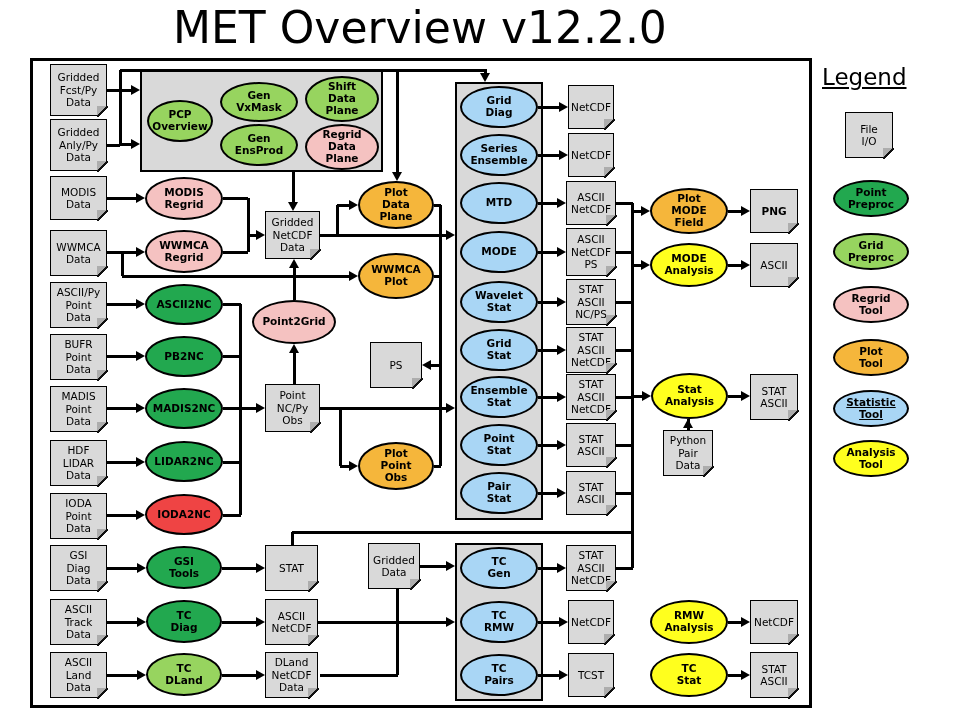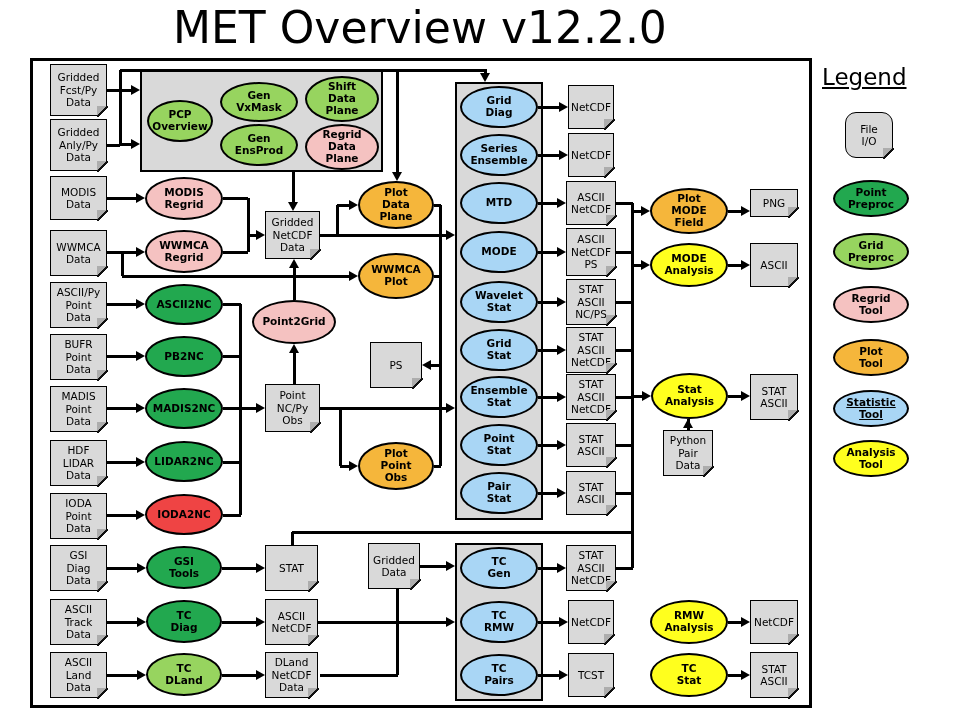--- a/index.html
+++ b/index.html
@@ -300,21 +300,21 @@
       <span>STAT
 ASCII
 NetCDF</span>
     </div>
     <div class="file" style="left: 568px; top: 600px; width: 46px; height: 44px;">
       <span>NetCDF</span>
     </div>
     <div class="file" style="left: 568px; top: 653px; width: 46px; height: 44px;">
       <span>TCST</span>
     </div>
-    <div class="file" style="left: 750px; top: 189px; width: 48px; height: 28px;">
+    <div class="file" style="left: 750px; top: 189px; width: 48px; height: 44px; font-weight: bold;">
       <span>PNG</span>
     </div>
     <div class="file" style="left: 750px; top: 243px; width: 48px; height: 44px;">
       <span>ASCII</span>
     </div>
     <div class="file" style="left: 750px; top: 374px; width: 48px; height: 46px;">
       <span>STAT
 ASCII</span>
     </div>
     <div class="file" style="left: 663px; top: 430px; width: 50px; height: 46px;">
@@ -391,21 +391,21 @@
 MODE
 Field</div>
     <div class="ellipse" style="left: 650px; top: 243px; width: 78px; height: 44px; background: rgb(255, 255, 30);">MODE
 Analysis</div>
     <div class="ellipse" style="left: 651px; top: 373px; width: 77px; height: 46px; background: rgb(255, 255, 30);">Stat
 Analysis</div>
     <div class="ellipse" style="left: 650px; top: 600px; width: 78px; height: 44px; background: rgb(255, 255, 30);">RMW
 Analysis</div>
     <div class="ellipse" style="left: 650px; top: 653px; width: 78px; height: 44px; background: rgb(255, 255, 30);">TC
 Stat</div>
-    <div class="file" style="left: 845px; top: 112px; width: 48px; height: 46px; border-radius: 11px;">
+    <div class="file" style="left: 845px; top: 112px; width: 48px; height: 46px;">
       <span>File
 I/O</span>
     </div>
     <div class="ellipse" style="left: 833px; top: 180px; width: 76px; height: 37px; background: rgb(34, 168, 79);">Point
 Preproc</div>
     <div class="ellipse" style="left: 833px; top: 233px; width: 76px; height: 37px; background: rgb(151, 212, 95);">Grid
 Preproc</div>
     <div class="ellipse" style="left: 833px; top: 286px; width: 76px; height: 37px; background: rgb(245, 194, 193);">Regrid
 Tool</div>
     <div class="ellipse" style="left: 833px; top: 339px; width: 76px; height: 37px; background: rgb(245, 182, 59);">Plot

